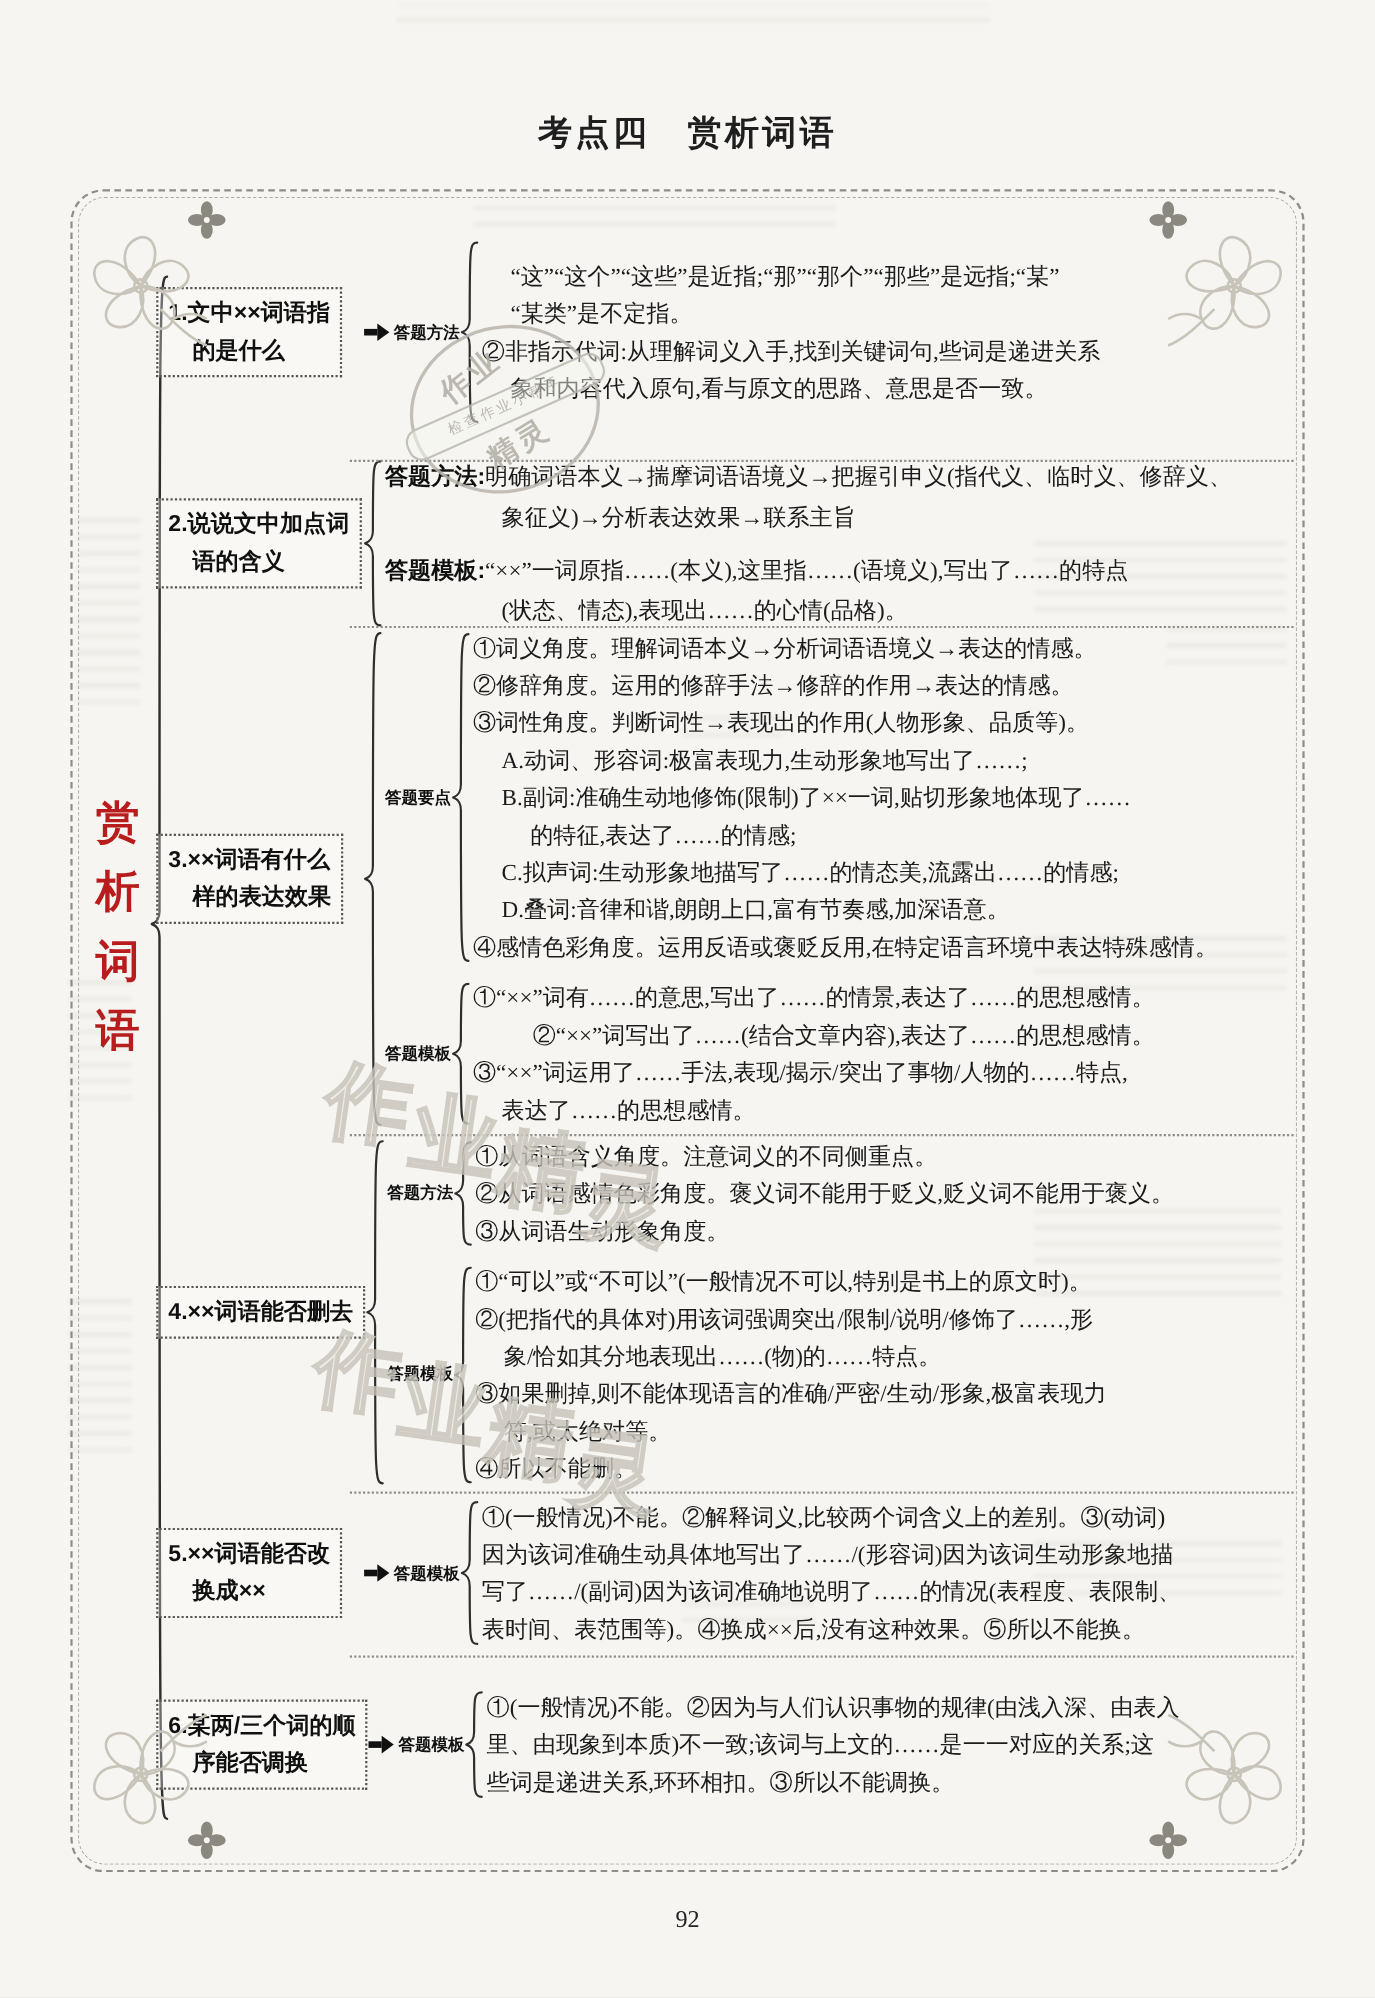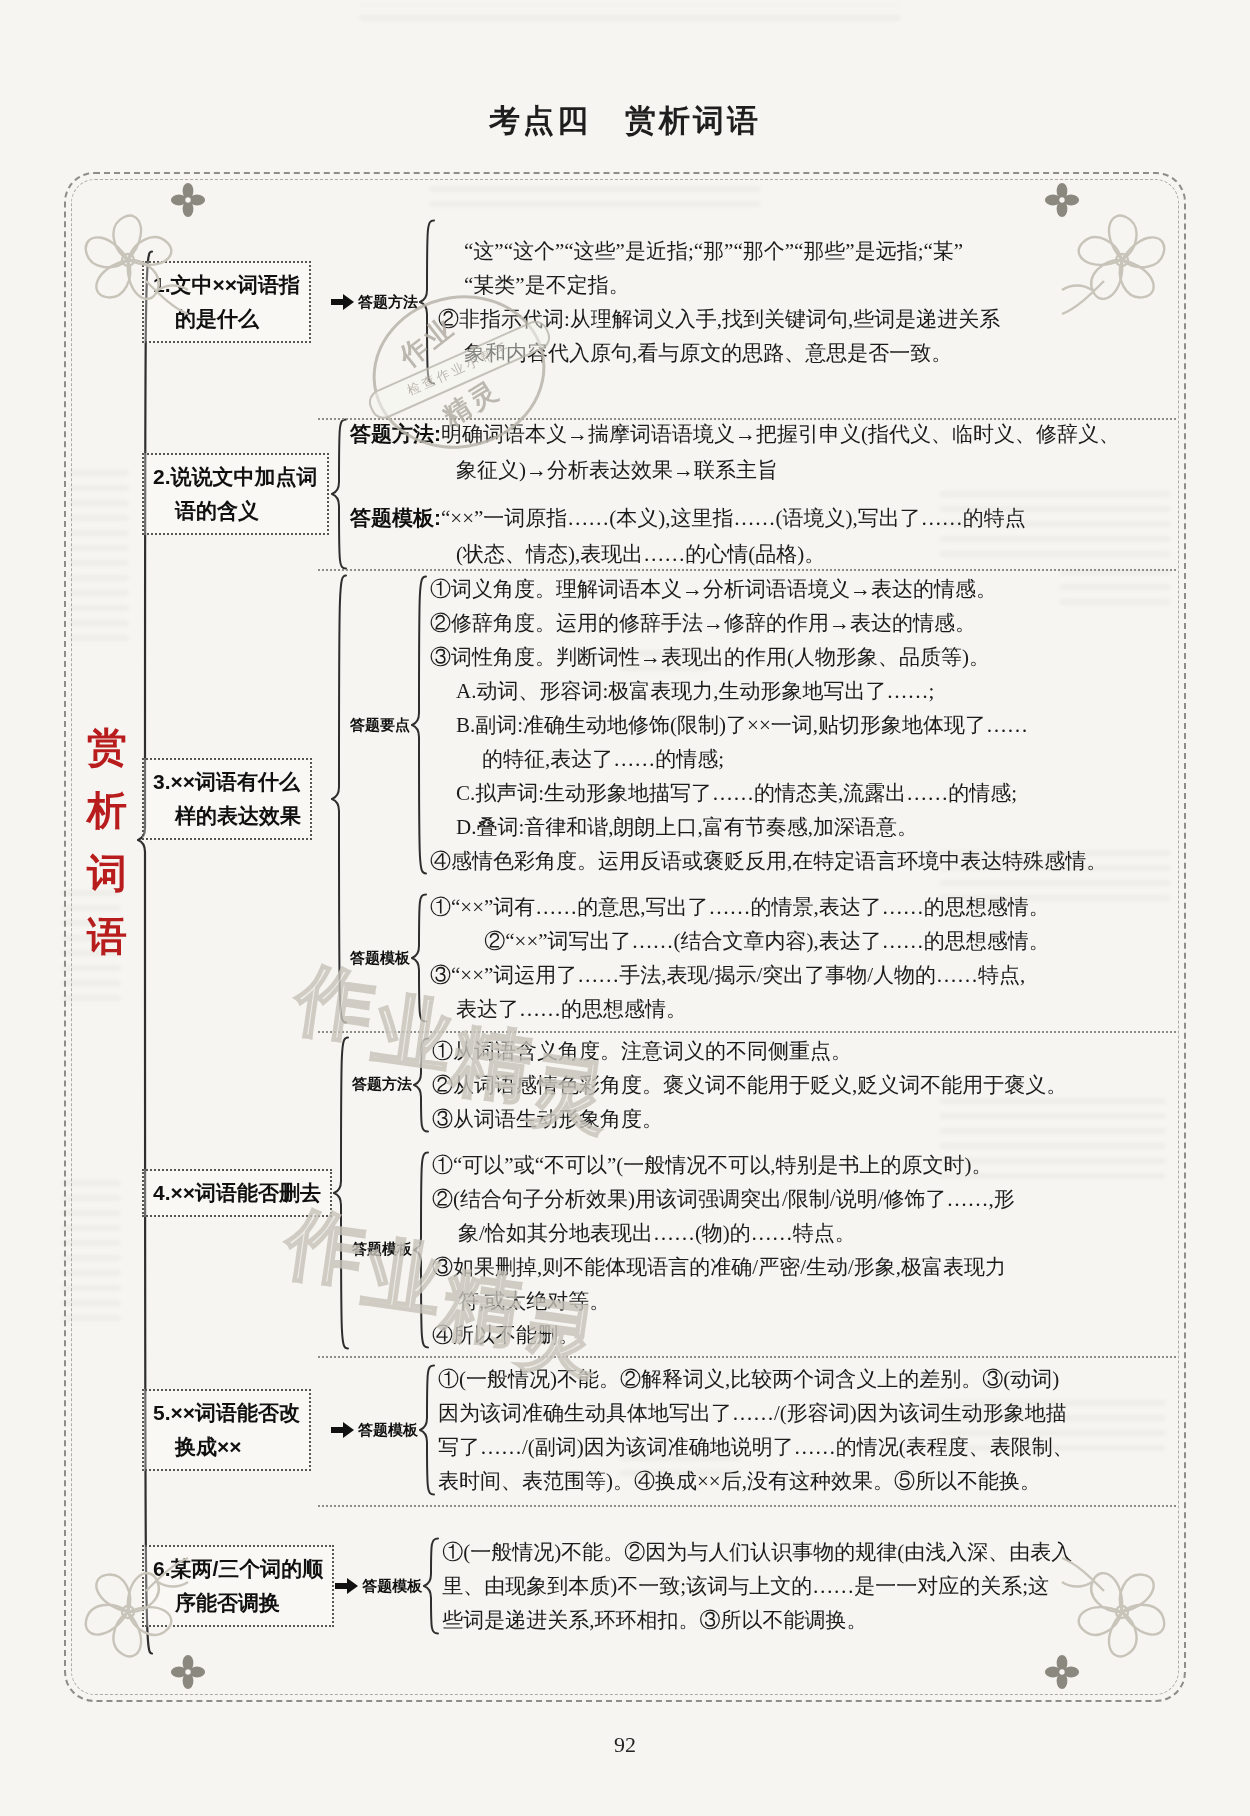--- a/index.html
+++ b/index.html
@@ -146,21 +146,21 @@
               <div class="tline" style="line-height: 34px; padding-left: 0px;">③从词语生动形象角度。</div>
             </div>
           </div>
           <div class="group">
             <div class="glabel">答题模板</div>
             <svg class="brace" width="16" height="198" viewBox="0 0 16 198">
               <path d="M 15 1.5 C 8 1.5 8 6 8 87 C 8 95 5 97.5 1 99 C 5 100.5 8 103 8 111 C 8 192 8 196.5 15 196.5" fill="none" stroke="#2e2e2e" stroke-width="2" stroke-linecap="round"></path>
             </svg>
             <div class="lines">
               <div class="tline" style="line-height: 34px; padding-left: 0px;">①“可以”或“不可以”(一般情况不可以,特别是书上的原文时)。</div>
-              <div class="tline" style="line-height: 34px; padding-left: 0px;">②(结合句子分析效果)用该词强调突出/限制/说明/修饰了……,形</div>
+              <div class="tline" style="line-height: 34px; padding-left: 0px;">②(把指代的具体对)用该词强调突出/限制/说明/修饰了……,形</div>
               <div class="tline" style="line-height: 34px; padding-left: 26px;">象/恰如其分地表现出……(物)的……特点。</div>
               <div class="tline" style="line-height: 34px; padding-left: 0px;">③如果删掉,则不能体现语言的准确/严密/生动/形象,极富表现力</div>
               <div class="tline" style="line-height: 34px; padding-left: 26px;">符,或太绝对等。</div>
               <div class="tline" style="line-height: 34px; padding-left: 0px;">④所以不能删。</div>
             </div>
           </div>
         </div>
       </div>
       <div class="sec-row" style="top: 1357px; height: 146px;">
         <div class="qcol"><div class="qbox"><div class="qline">5.××词语能否改</div><div class="qline">换成××</div></div></div>

